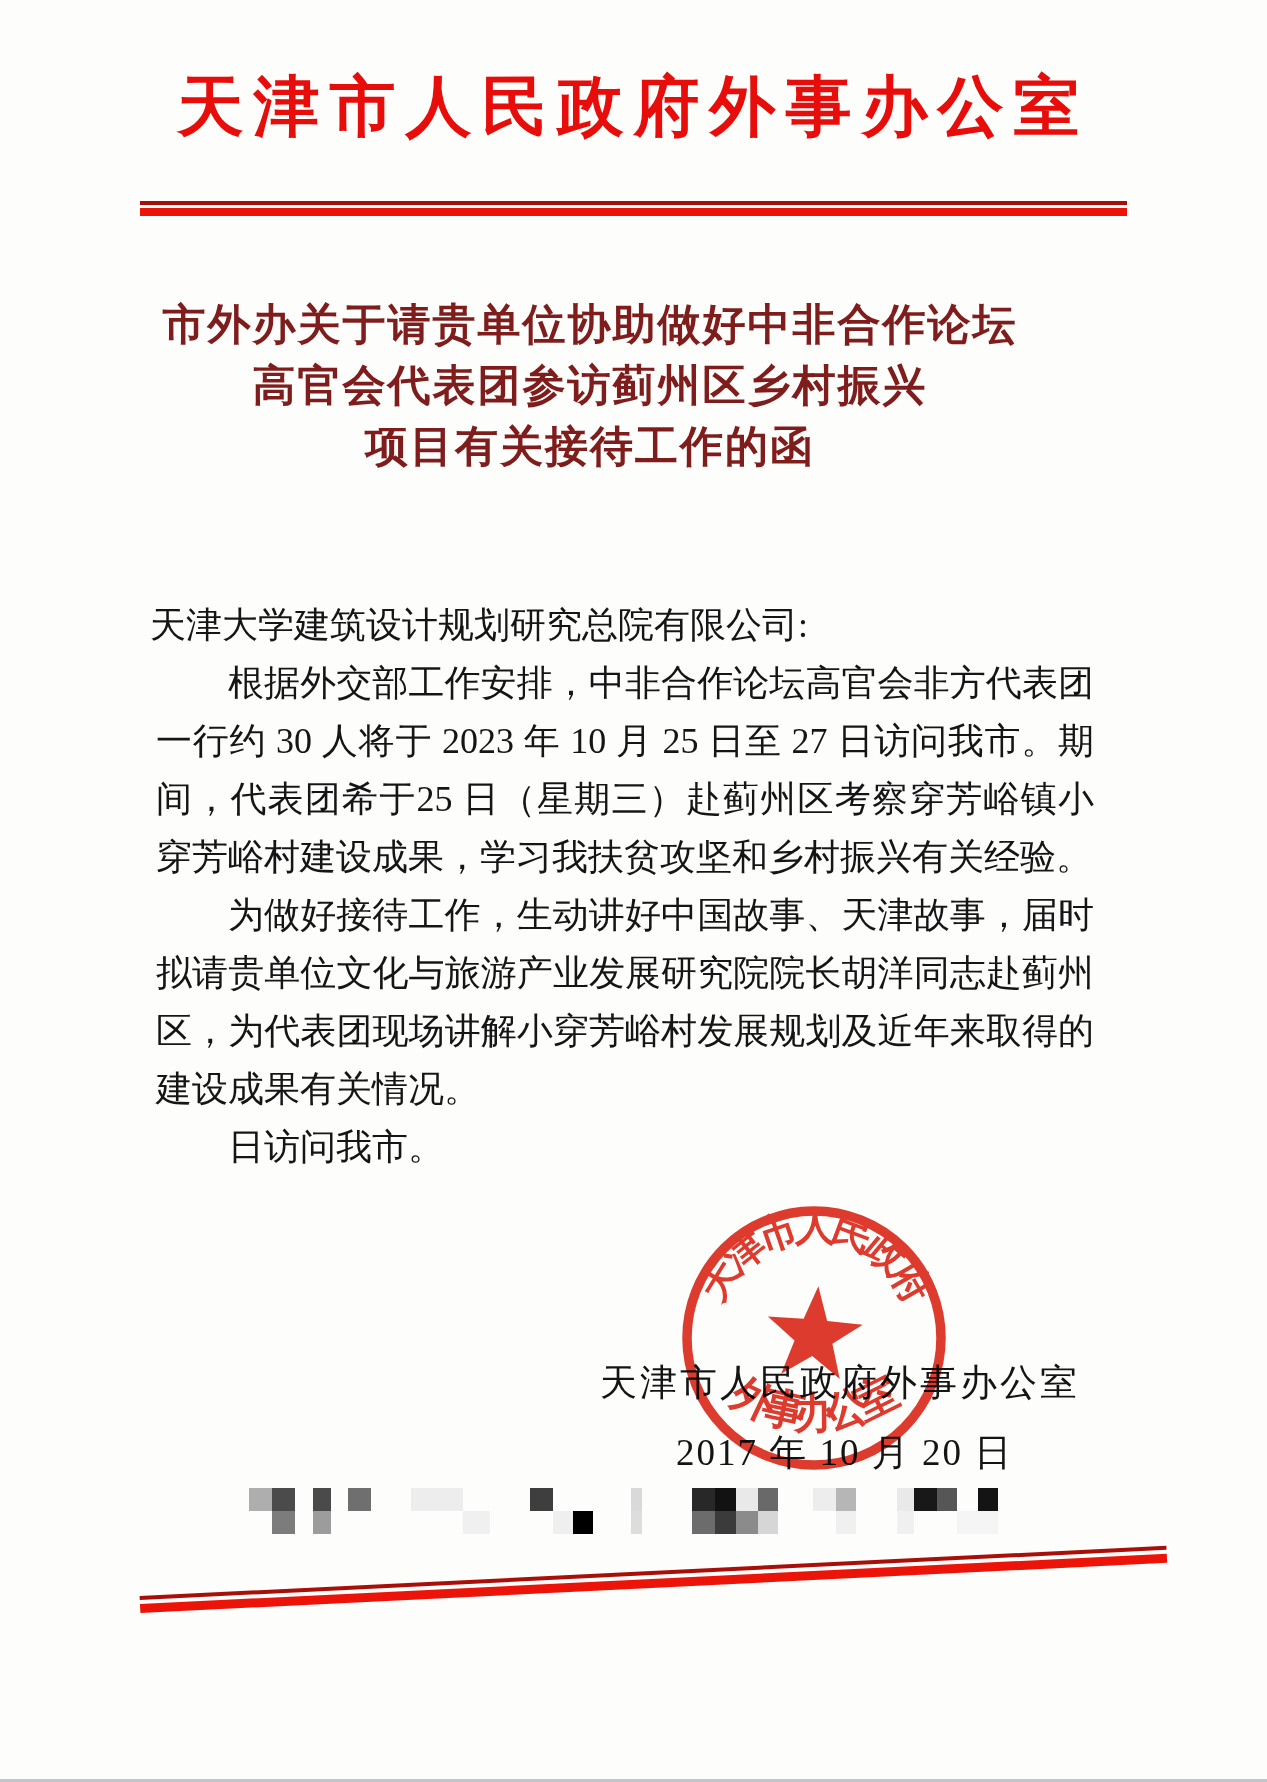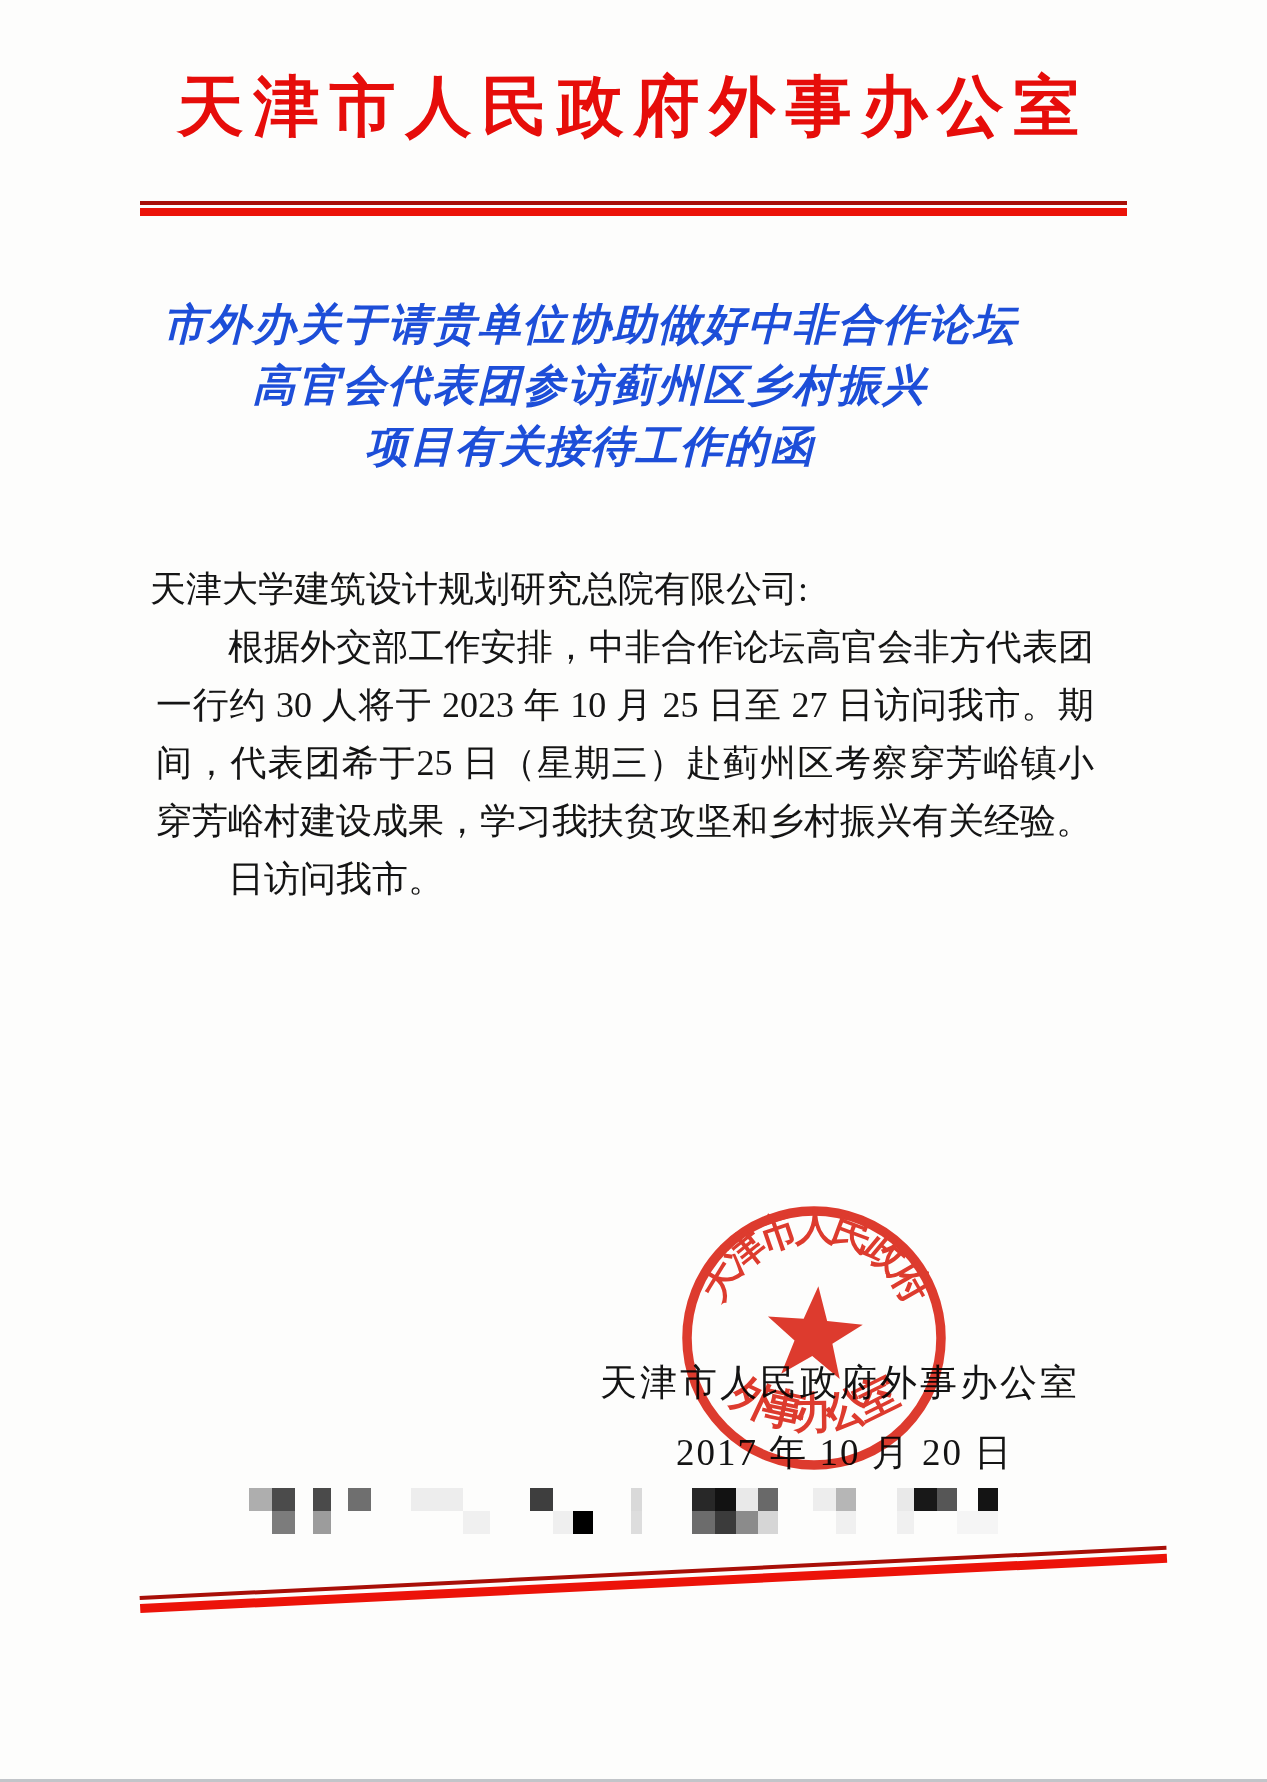--- a/index.html
+++ b/index.html
@@ -10,24 +10,24 @@
   .org-header{
     position:absolute;top:62px;left:0;width:1267px;text-align:center;
     color:#e60d0a;font-size:66px;font-weight:bold;letter-spacing:10px;white-space:nowrap;
   }
   .sep{position:absolute;left:140px;top:201px;width:987px;}
   .sep .thin{height:4px;background:#a80f08;}
   .sep .gap{height:3px;background:transparent;}
   .sep .thick{height:8px;background:#ec1309;}
   .doc-title{
     position:absolute;top:294px;left:0;width:1180px;text-align:center;
-    font-size:43px;font-weight:bold;line-height:61px;color:#1d4ed8;letter-spacing:2px;font-style:italic;
+    font-size:43px;font-weight:bold;line-height:61px;color:#7f1d1d;letter-spacing:2px;
   }
   .body-text{
-    position:absolute;top:560px;left:150px;width:944px;
+    position:absolute;top:596px;left:150px;width:944px;
     font-size:36px;line-height:58px;text-align:justify;text-justify:inter-ideograph;
   }
   .body-text p{margin:0;}
   .body-text p.indent{text-indent:2em;margin-left:6px;}
   .sig-org{position:absolute;top:1358px;left:600px;font-size:37px;letter-spacing:3px;white-space:nowrap;color:#141414;}
   .sig-date{position:absolute;top:1428px;left:676px;font-size:37px;letter-spacing:2px;white-space:nowrap;color:#141414;}
   .seal{position:absolute;left:668px;top:1196px;width:292px;height:288px;mix-blend-mode:multiply;opacity:.93;}
   .seal text{font-family:"Liberation Serif","DejaVu Serif",serif;font-weight:bold;}
   .mosaic{position:absolute;left:249px;top:1488px;width:780px;height:46px;}
   .mcell{position:absolute;height:23px;}
@@ -55,20 +55,21 @@
 
 <div>市外办关于请贵单位协助做好中非合作论坛</div>
     <div>高官会代表团参访蓟州区乡村振兴</div>
     <div>项目有关接待工作的函</div>
   </div>
 
 <div class="body-text">
 
 <p>天津大学建筑设计规划研究总院有限公司:</p>
     <p class="indent">根据外交部工作安排，中非合作论坛高官会非方代表团一行约 30 人将于 2023 年 10 月 25 日至 27 日访问我市。期间，代表团希于25 日（星期三）赴蓟州区考察穿芳峪镇小穿芳峪村建设成果，学习我扶贫攻坚和乡村振兴有关经验。</p>
+    <p class="indent">为做好接待工作，生动讲好中国故事、天津故事，届时拟请贵单位文化与旅游产业发展研究院院长胡洋同志赴蓟州区，为代表团现场讲解小穿芳峪村发展规划及近年来取得的建设成果有关情况。</p>
     <p class="indent">日访问我市。</p>
   </div>
 
 <div class="sig-org">天津市人民政府外事办公室</div>
 <div class="sig-date">2017 年 10 月 20 日</div>
 
 <svg class="seal" viewBox="0 0 292 288" xmlns="http://www.w3.org/2000/svg">
   <circle cx="146" cy="142" r="127" fill="none" stroke="#dd2c1e" stroke-width="9.5"></circle>
   <polygon points="146,90 157.8,123.8 193.6,124.5 165,146.2 175.4,180.5 146,160 116.6,180.5 127,146.2 98.4,124.5 134.2,123.8" fill="#dd2c1e" transform="rotate(5 146 140)"></polygon>
   <defs>

